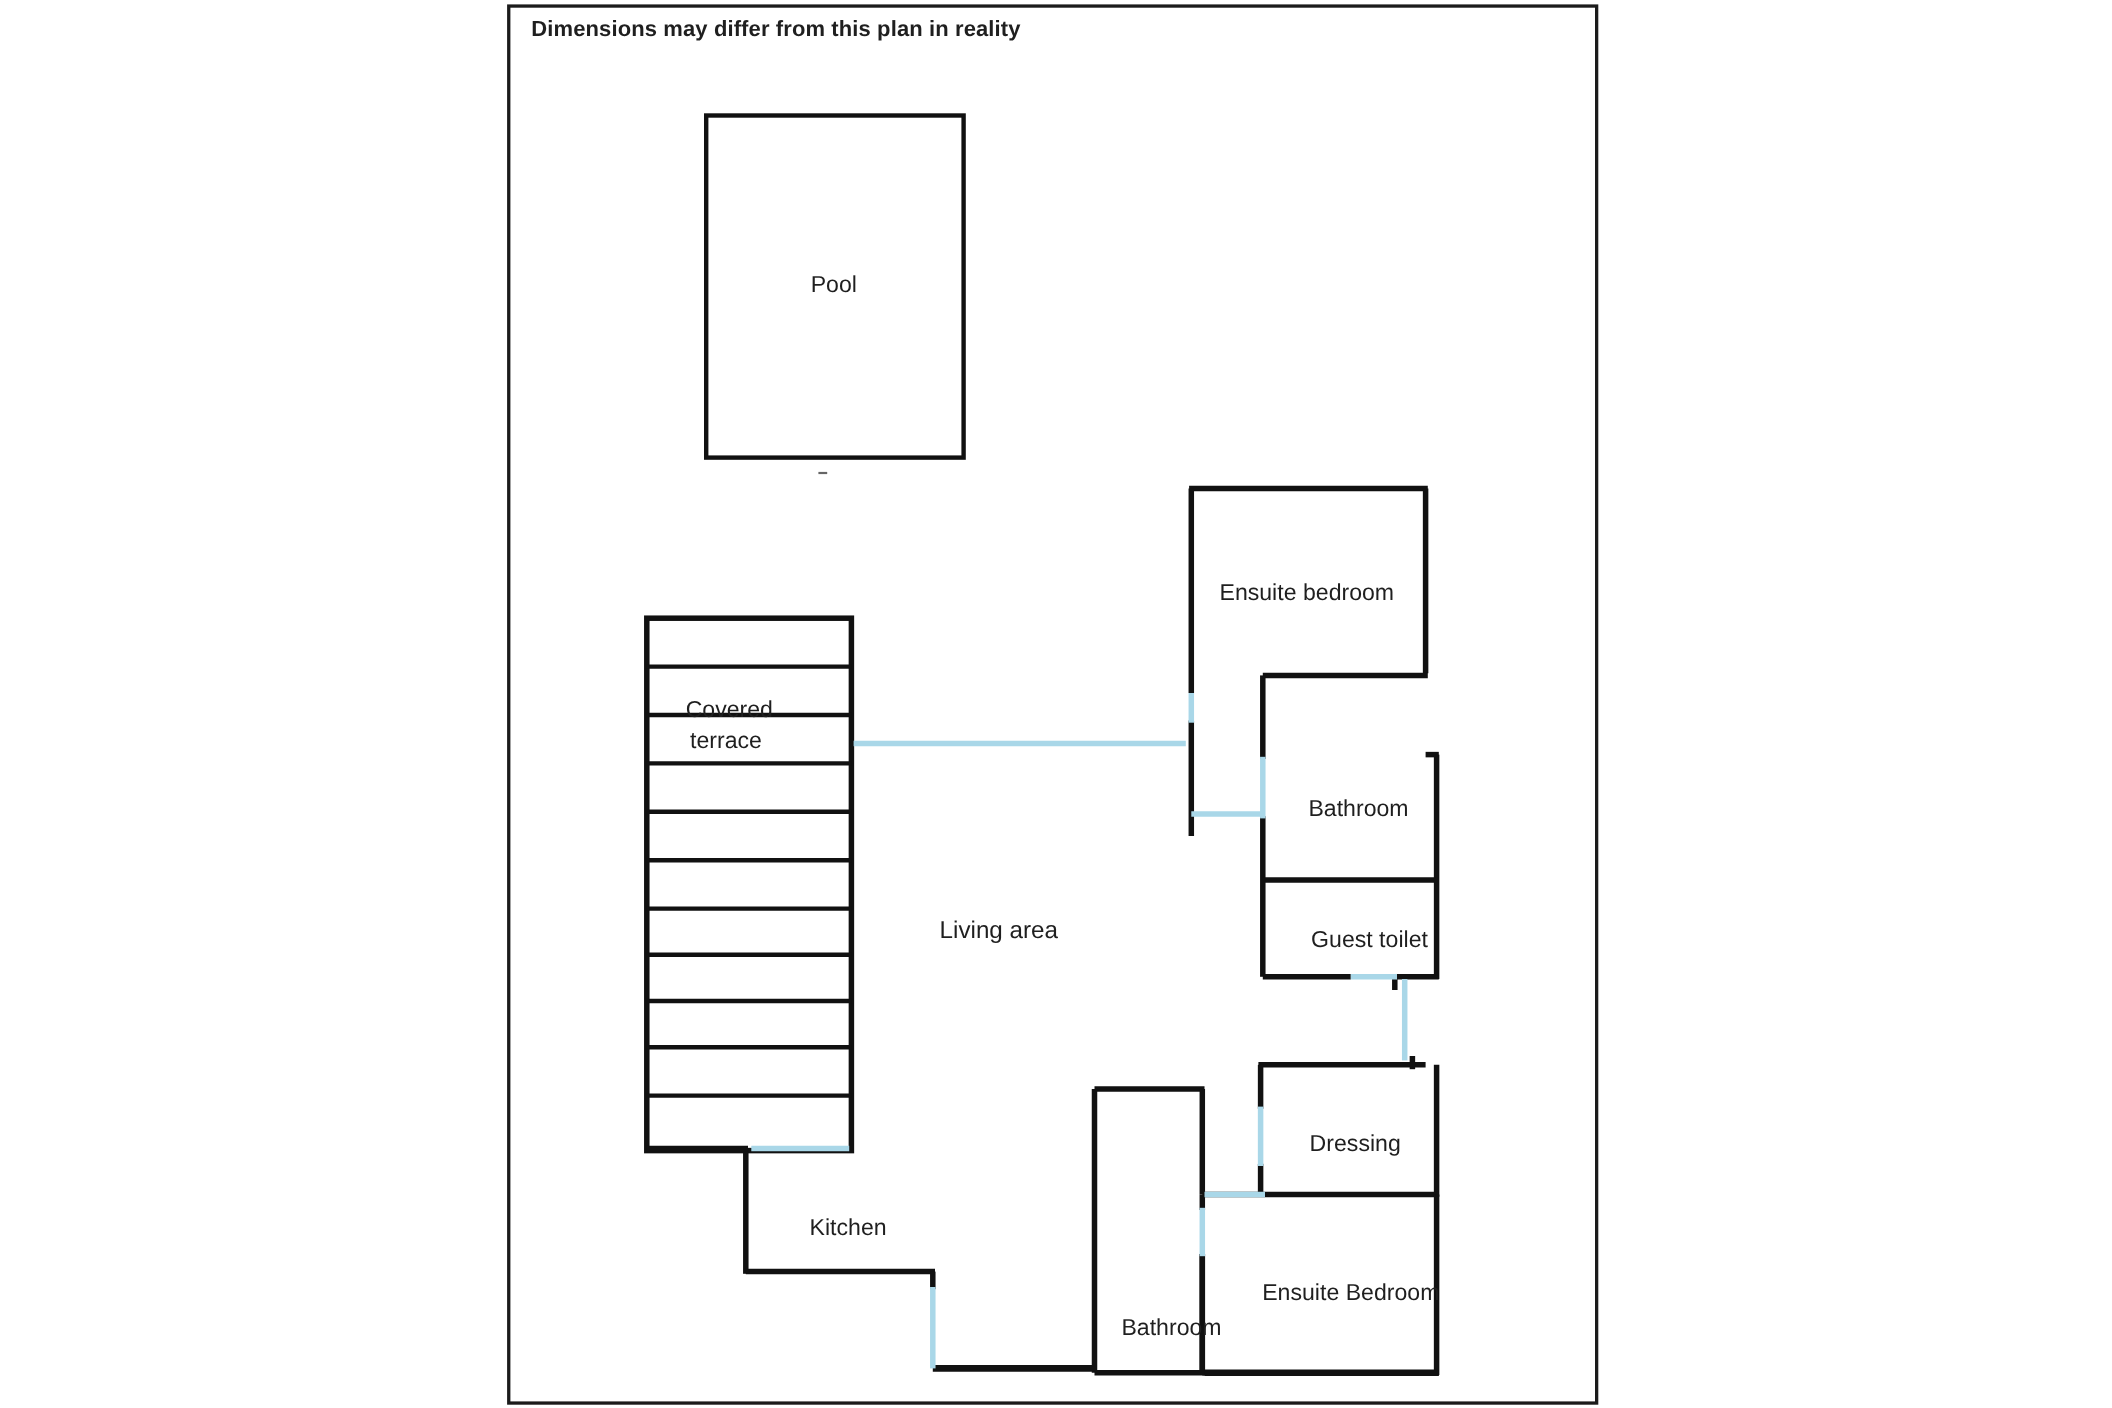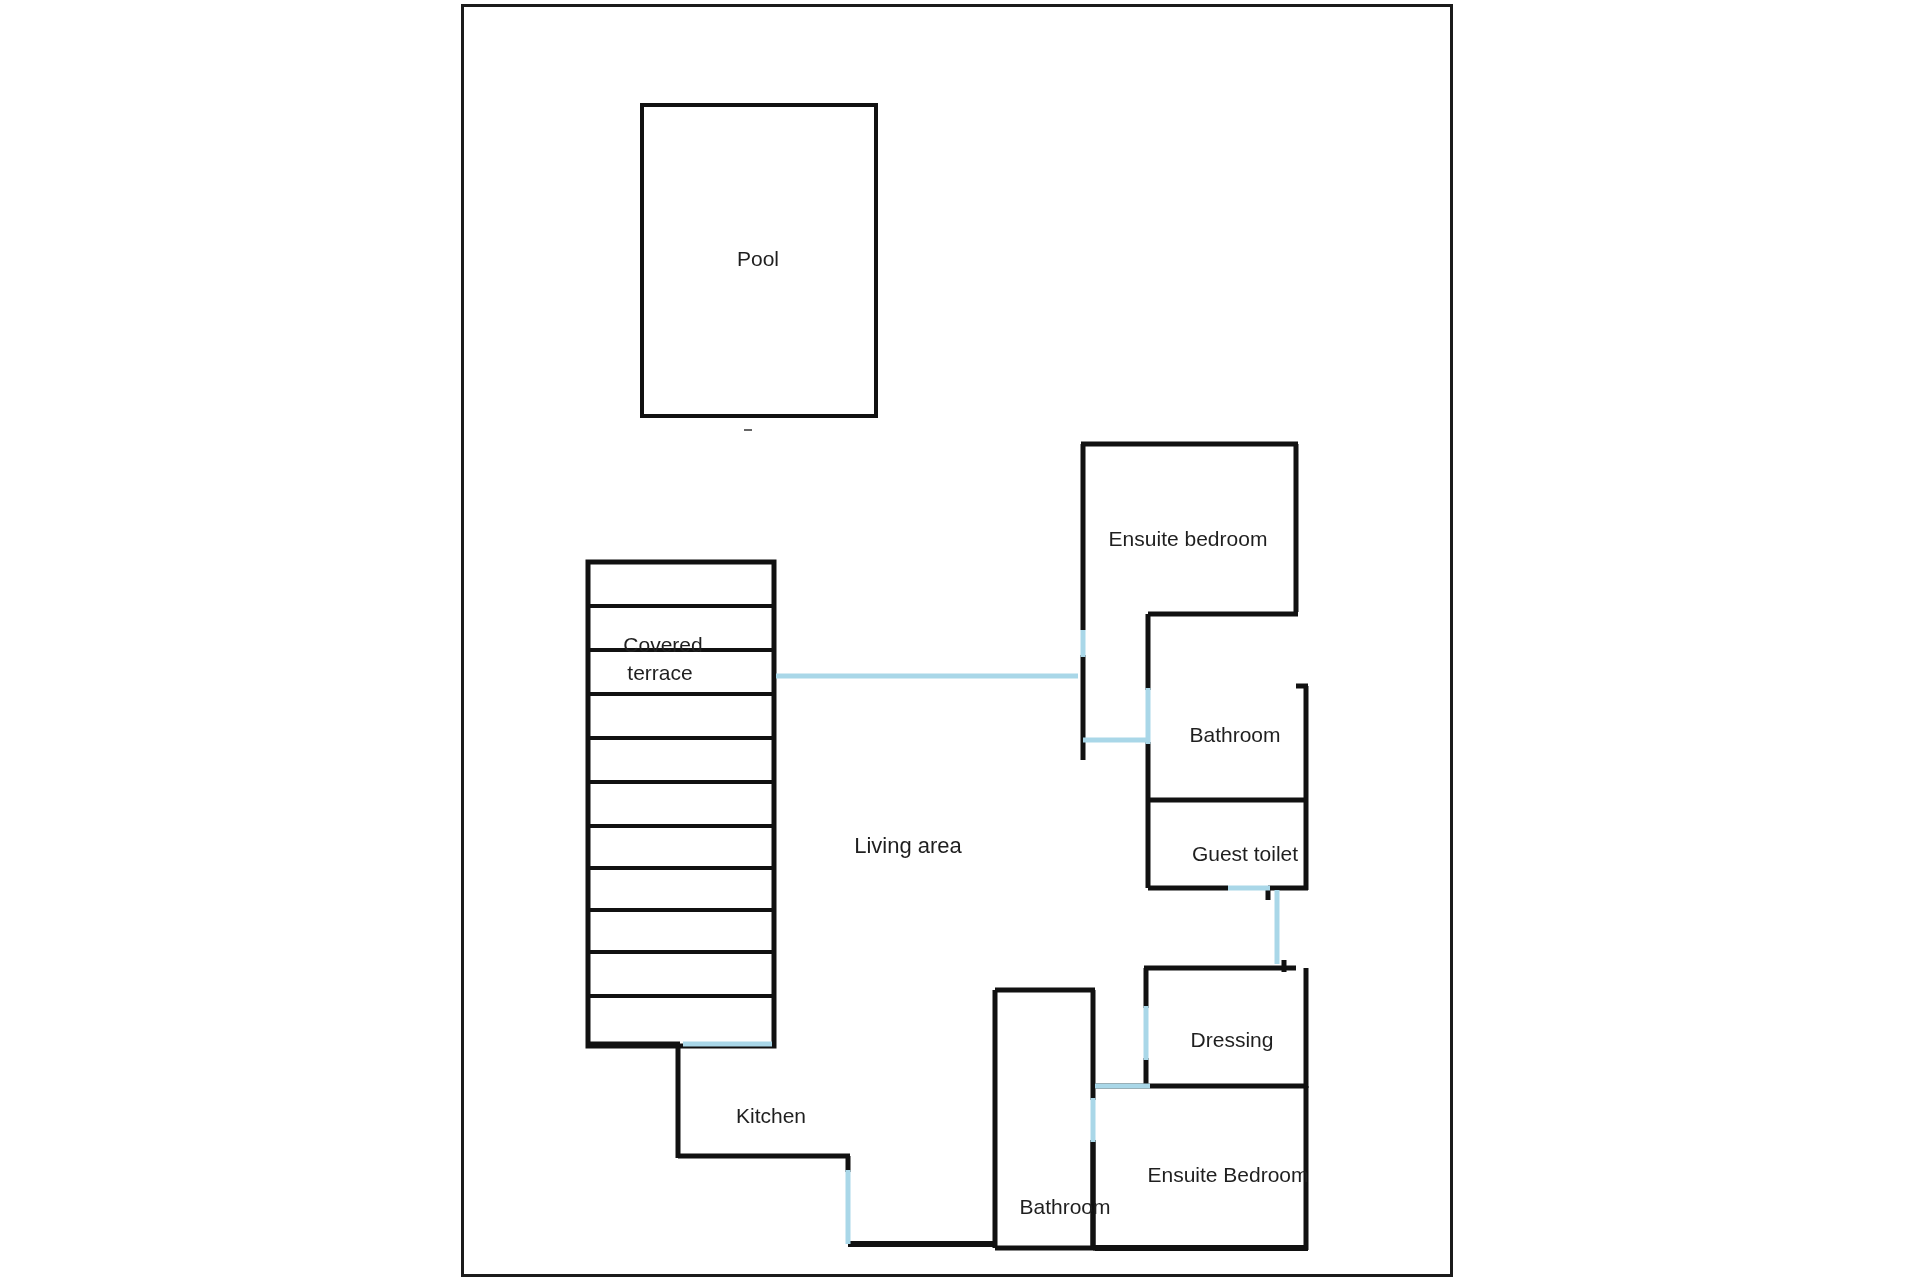--- a/index.html
+++ b/index.html
@@ -56,20 +56,21 @@
     font-size: 22px;
   }
 </style>
 </head>
 <body>
 
 <div id="page">
 
   <div id="plan-frame"></div>
 
+  <div id="disclaimer">Dimensions may differ from this plan in reality</div>
 
   <svg id="plan-svg" viewBox="0 0 1920 1280">
 
     <g>
       <rect x="642" y="105" width="234" height="311" fill="none" stroke="#111111" stroke-width="4"></rect>
       <text class="room-label" x="758" y="260">Pool</text>
       <line x1="744" y1="430" x2="752" y2="430" stroke="#666666" stroke-width="2"></line>
     </g>
 
     <g>

